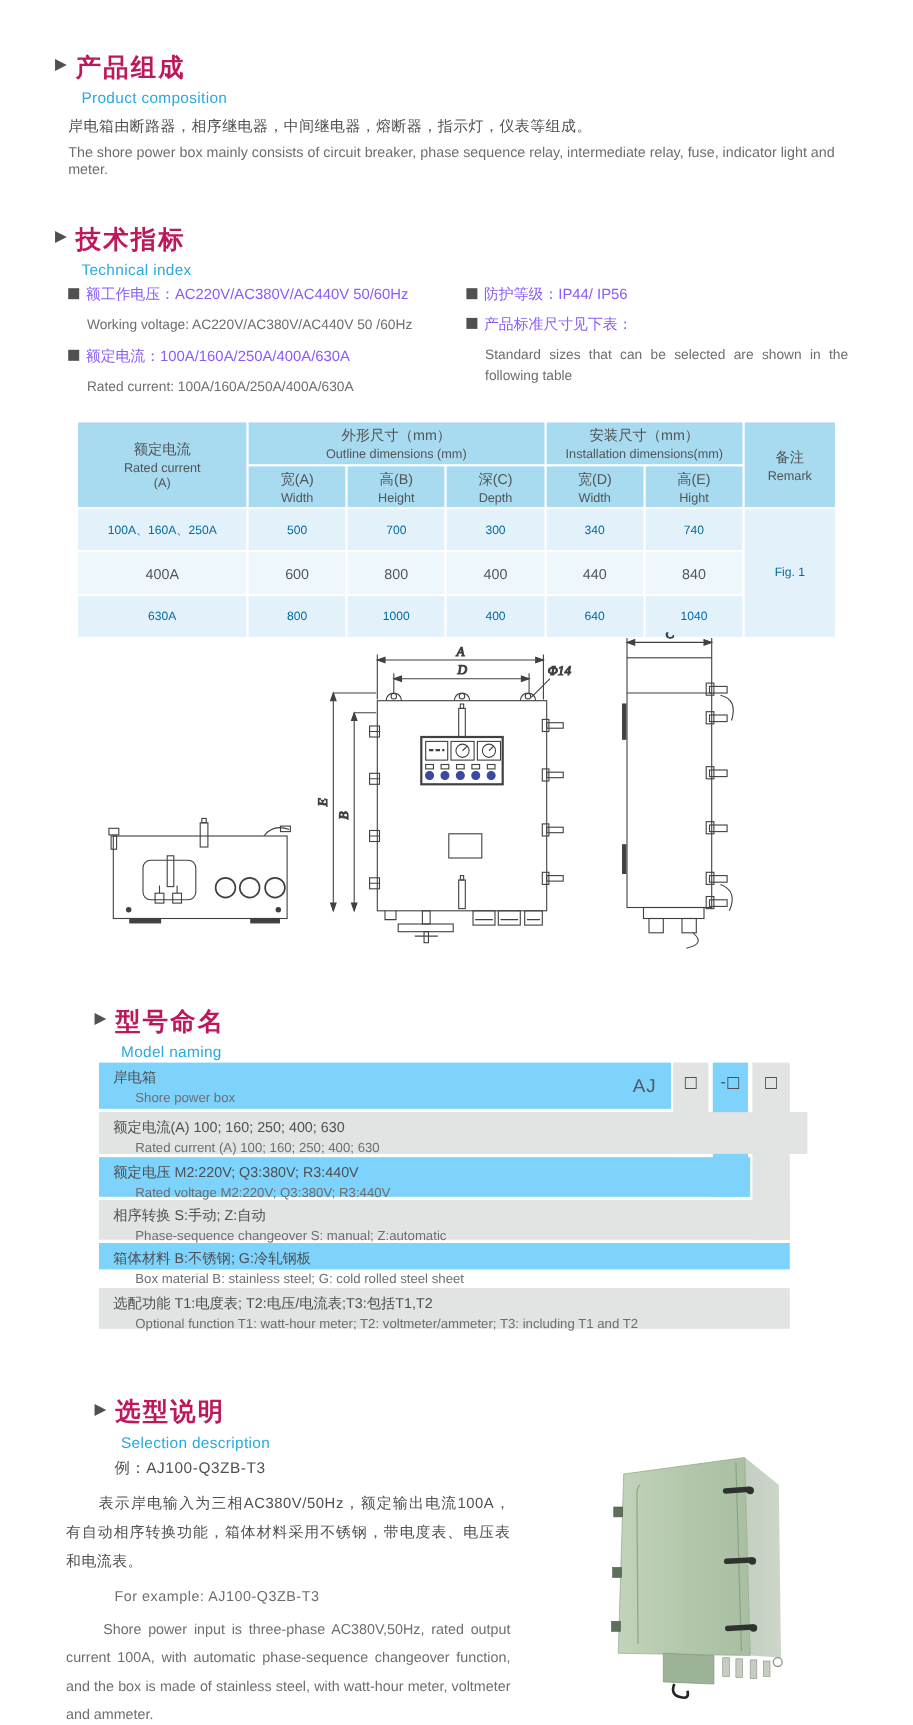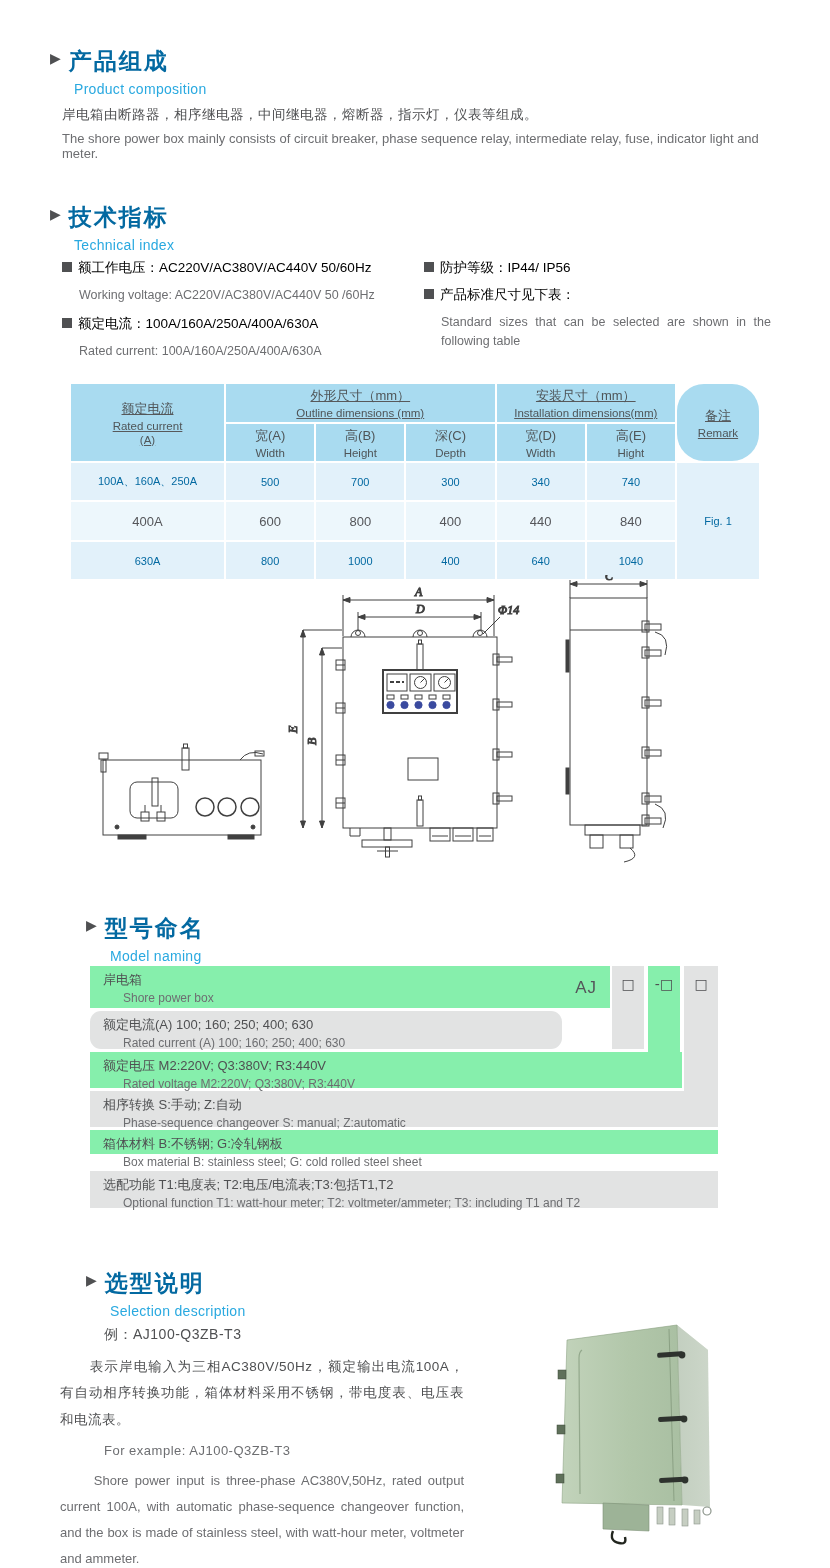--- a/index.html
+++ b/index.html
@@ -4,40 +4,40 @@
 <style>
   html,body{margin:0;padding:0;}
   body{
     width:830px;height:1568px;position:relative;background:#ffffff;
     font-family:"Liberation Sans","DejaVu Sans",sans-serif;color:#58595b;
     overflow:hidden;
   }
   .abs{position:absolute;}
   
   .sec-head .tri{color:#4f5052;font-size:14px;vertical-align:6px;margin-right:8px;}
-  .sec-head .zh{font-size:23px;color:#0369a1;font-weight:bold;letter-spacing:2px;}
+  .sec-head .zh{font-size:23px;color:#be185d;font-weight:bold;letter-spacing:2px;}
   .sec-head .en{font-size:14px;color:#29a9e0;margin:4px 0 0 24px;letter-spacing:.3px;}
   
   .p-zh{font-size:13.5px;color:#4f5052;letter-spacing:.5px;}
   .p-en{font-size:13px;color:#6d6e71;}
   
-  .spec-zh{font-size:13.5px;color:#000000;margin-bottom:9px;}
+  .spec-zh{font-size:13.5px;color:#8b5cf6;margin-bottom:9px;}
   .spec-zh .sq{display:inline-block;width:10px;height:10px;background:#4f5052;margin-right:6px;}
   .spec-en{font-size:12.5px;color:#6d6e71;margin:0 0 10px 17px;line-height:1.55;}
   
   table.size{border-collapse:separate;border-spacing:2px;background:#fff;table-layout:fixed;}
   table.size td{text-align:center;vertical-align:middle;padding:0;}
   td.th{background:#a9dbf0;color:#4f5558;}
   td.th .zh{font-size:13px;}
   td.th .en{font-size:11.5px;margin-top:2px;}
   td.d1{background:#e2f1fa;font-size:11px;color:#0369a1;}
   td.d2{background:#edf7fc;font-size:13px;color:#55565a;}
   
   .m-row{position:absolute;box-sizing:border-box;padding:5px 0 0 13px;}
-  .m-blue{background:#86efac;}
+  .m-blue{background:#7dd3fc;}
   .m-gray{background:#e2e3e3;}
   .m-row .zh{font-size:13px;color:#4f5052;line-height:1.45;}
   .m-row .en{font-size:12px;color:#6d6e71;line-height:1.4;margin-left:20px;}
   .m-strip{position:absolute;top:0;text-align:center;}
   .m-strip .bx{font-family:"DejaVu Sans",sans-serif;font-size:14px;color:#4f5052;display:block;margin-top:10px;}
   .m-prefix{position:absolute;right:13px;top:12px;font-size:17px;color:#55565a;letter-spacing:1px;}
   
   .sel-ex{font-size:14px;color:#4f5052;padding-left:44px;margin:0 0 10px 0;letter-spacing:.5px;}
   .sel-p-zh{font-size:13.5px;color:#4f5052;line-height:1.95;text-align:justify;text-indent:2.2em;margin:0 0 10px 0;letter-spacing:.5px;}
   .sel-p-en{font-size:13px;color:#6d6e71;line-height:2.0;text-align:justify;text-indent:2.6em;margin:0;}
@@ -66,35 +66,35 @@
   <div class="spec-en">Rated current: 100A/160A/250A/400A/630A</div>
 </div>
 <div class="abs" style="left:424px;top:259px;width:360px;">
   <div class="spec-zh"><span class="sq"></span><span>防护等级：IP44/ IP56</span></div>
   <div class="spec-zh"><span class="sq"></span><span>产品标准尺寸见下表：</span></div>
   <div class="spec-en" style="width:330px;text-align:justify;">Standard sizes that can be selected are shown in the following table</div>
 </div>
 
 <table class="size abs" style="left:69px;top:382px;width:692px;">
   <tbody>
-      <tr style="height:38px;text-decoration:underline;">
+      <tr style="height:38px;">
     <td class="th" rowspan="2" style="width:153px;">
       <div class="zh">额定电流</div>
       <div class="en">Rated current</div>
       <div class="en">(A)</div>
     </td>
     <td class="th" colspan="3">
       <div class="zh">外形尺寸（mm）</div>
       <div class="en">Outline dimensions (mm)</div>
     </td>
     <td class="th" colspan="2">
       <div class="zh">安装尺寸（mm）</div>
       <div class="en">Installation dimensions(mm)</div>
     </td>
-    <td class="th" rowspan="2" style="width:82px;border-radius:27px;">
+    <td class="th" rowspan="2" style="width:82px;">
       <div class="zh">备注</div>
       <div class="en">Remark</div>
     </td>
   </tr>
   <tr style="height:37px;">
     <td class="th" style="width:87px;">
           <div class="zh">宽(A)</div>
           <div class="en">Width</div>
         </td>
     <td class="th" style="width:90px;">
@@ -321,21 +321,21 @@
     </div>
   <div class="m-strip m-gray" style="left:594px;width:34px;height:161px;">
       <span class="bx">□</span>
     </div>
 
   <div class="m-row m-blue" style="left:0;top:0;width:520px;height:42px;">
     <div class="zh">岸电箱</div>
     <div class="en">Shore power box</div>
     <span class="m-prefix">AJ</span>
   </div>
-  <div class="m-row m-gray" style="left:0;top:45px;width:472px;height:38px;border-radius:11px;">
+  <div class="m-row m-gray" style="left:0;top:45px;width:644px;height:38px;">
     <div class="zh">额定电流(A)  100; 160; 250; 400; 630</div>
     <div class="en">Rated current (A) 100; 160; 250; 400; 630</div>
   </div>
   <div class="m-row m-blue" style="left:0;top:86px;width:592px;height:36px;">
     <div class="zh">额定电压   M2:220V;  Q3:380V;  R3:440V</div>
     <div class="en">Rated voltage   M2:220V;  Q3:380V;  R3:440V</div>
   </div>
   <div class="m-row m-gray" style="left:0;top:125px;width:628px;height:36px;">
     <div class="zh">相序转换  S:手动; Z:自动</div>
     <div class="en">Phase-sequence changeover  S: manual;  Z:automatic</div>

